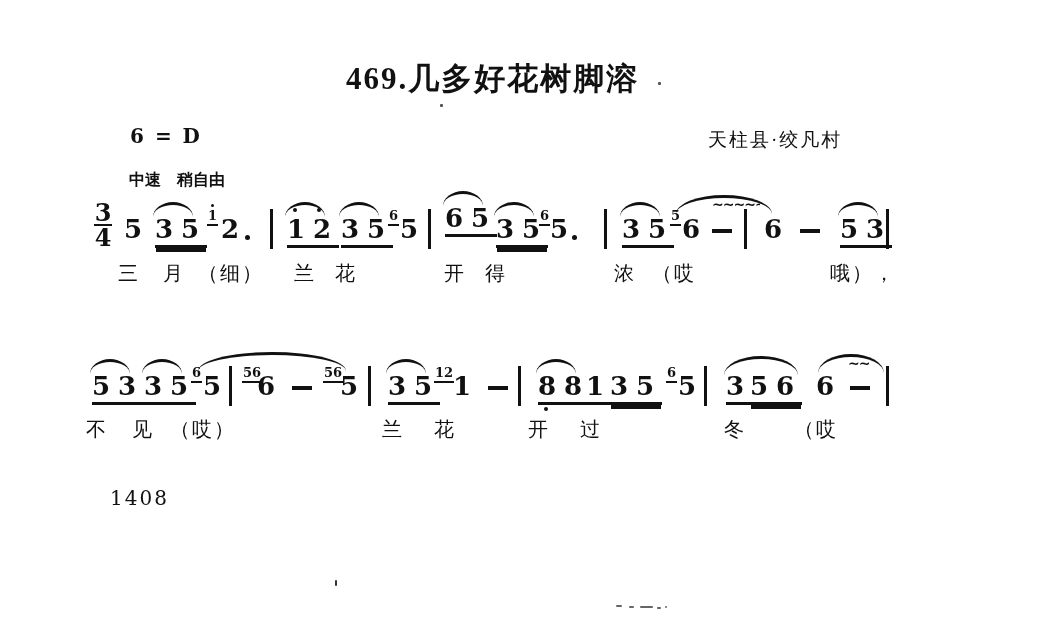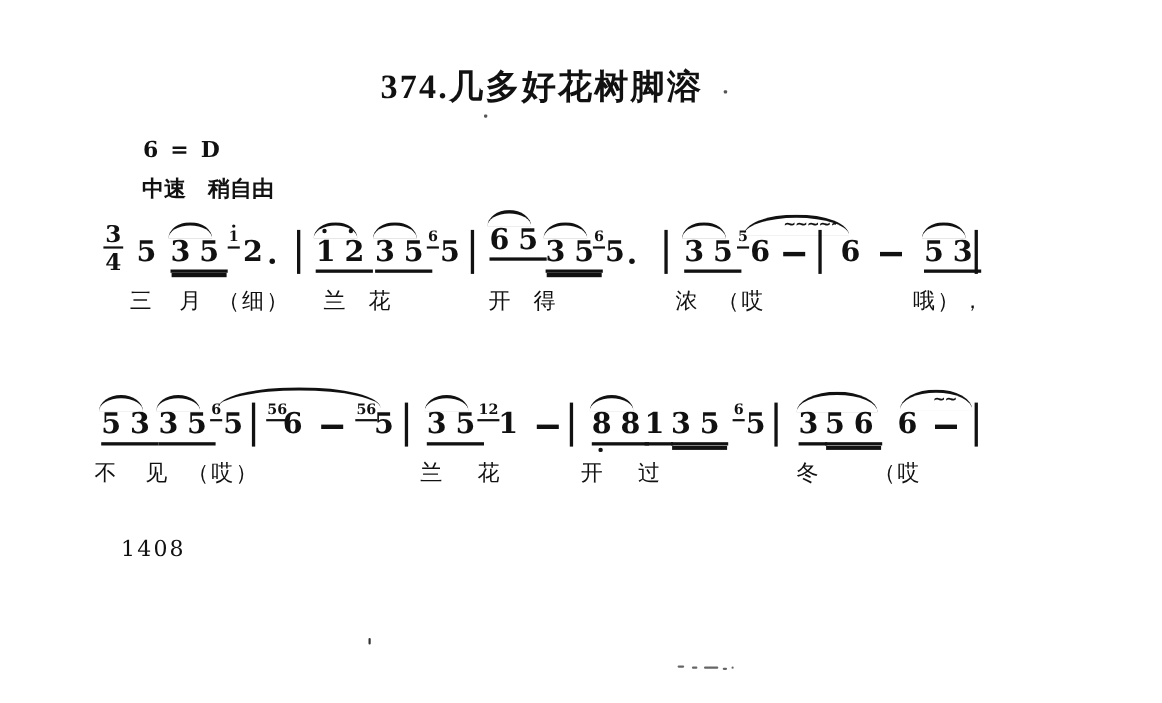--- a/index.html
+++ b/index.html
@@ -5,21 +5,21 @@
   html,body { margin:0; padding:0; background:#ffffff; }
   .page { position:relative; width:1056px; height:639px; background:#ffffff;
           font-family:"Liberation Serif", serif; color:#111; overflow:hidden; }
 
   .title { position:absolute; top:58px; left:346px; margin:0; font-size:31px;
            font-weight:bold; letter-spacing:2px; white-space:nowrap; }
   .key { position:absolute; top:124px; left:130px; font-size:20px; font-weight:bold;
          font-family:"DejaVu Serif", serif; letter-spacing:2px; }
   .subtitle { position:absolute; top:124px; left:490px; font-size:21px; font-weight:bold; white-space:nowrap; }
   .source { position:absolute; top:127px; left:708px; font-size:19px; letter-spacing:2px; white-space:nowrap; }
-  .tempo { position:absolute; top:158px; left:129px; font-size:20px; font-weight:600; white-space:nowrap; }
+  .tempo { position:absolute; top:170px; left:129px; font-size:16px; font-weight:600; white-space:nowrap; }
   .pagenum { position:absolute; top:486px; left:110px; font-size:20px; letter-spacing:2px;
              font-family:"DejaVu Serif", serif; }
 
   
   .note { position:absolute; }
   .digits { display:inline-block; font-family:"DejaVu Serif", serif; font-weight:bold;
             font-size:26px; line-height:28px; letter-spacing:8px; }
   .digits.u1 { border-bottom:3px solid #111; padding-bottom:2px; }
   .digits.u2 { border-bottom:3px solid #111; padding-bottom:2px; box-shadow:0 5px 0 -1px #111; }
   .slur { position:absolute; top:-13px; left:-2px; height:12px;
@@ -28,21 +28,21 @@
   .odot.hi { top:-7px; }
   .odot.lo { top:35px; }
   .grace { position:absolute; font-family:"DejaVu Serif", serif; font-weight:bold;
            font-size:13px; line-height:14px; border-bottom:2px solid #111; padding:0 1px 1px 1px; }
   .grace.hi::before { content:""; position:absolute; top:-5px; left:4px; width:3px; height:3px;
                       background:#111; border-radius:50%; }
   .augdot { position:absolute; width:5px; height:5px; background:#111; border-radius:50%; }
   .dash { position:absolute; width:20px; height:4px; background:#111; }
   .barline { position:absolute; width:3px; height:40px; background:#111; }
   .timesig { position:absolute; width:22px; text-align:center; font-family:"DejaVu Serif", serif;
-             font-weight:bold; font-size:21px; line-height:21px; }
+             font-weight:bold; font-size:24px; line-height:21px; }
   .timesig .tsbar { display:block; height:2px; background:#111; width:18px; margin:1px 0 1px 2px; }
   .arc { position:absolute; height:16px; border-top:3px solid #111;
          border-radius:50% 50% 0 0 / 100% 100% 0 0; }
   .trill { position:absolute; font-family:"DejaVu Sans", sans-serif; font-weight:bold;
            font-size:14px; line-height:10px; letter-spacing:-1px; height:12px;
            white-space:nowrap; overflow:hidden; color:#111; }
   .lyric { position:absolute; font-size:20px; letter-spacing:2px; white-space:nowrap; }
 
   .watermark { position:absolute; top:589px; left:20px; color:#f8837d; white-space:nowrap;
                font-family:"DejaVu Sans", sans-serif; }
@@ -50,23 +50,24 @@
   .watermark .wbody { font-size:26px; }
   .watermark .wcom { font-size:25px; }
 
   .speck { position:absolute; background:#555; border-radius:1px; }
 </style>
 </head>
 <body>
 
 <div class="page">
 
-  <h1 class="title">374.几多好花树脚溶</h1>
+  <h1 class="title">469.几多好花树脚溶</h1>
 
   <div class="key">6 = D</div>
+  <div class="source">天柱县·绞凡村</div>
   <div class="tempo">中速　稍自由</div>
 
   <div>
       <div class="timesig" style="top: 202px; left: 92px;"><span>3</span><div class="tsbar"></div><span>4</span></div>
       <div class="note" style="top: 215px; left: 124px;"><span class="digits">5</span></div>
       <div class="note" style="top: 215px; left: 155px;"><span class="digits u2">35</span><div class="slur" style="width: 40px;"></div></div>
       <div class="grace hi" style="top: 209px; left: 207px;">1</div>
       <div class="note" style="top: 215px; left: 221px;"><span class="digits">2</span></div>
       <div class="augdot" style="top: 235px; left: 245px;"></div>
       <div class="barline" style="top: 209px; left: 270px;"></div>

